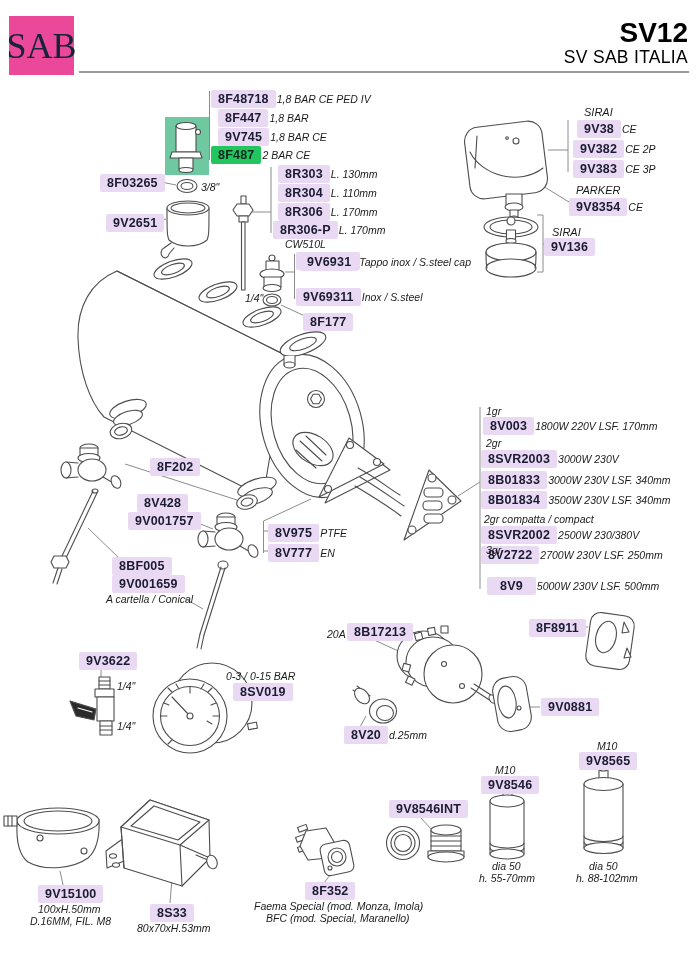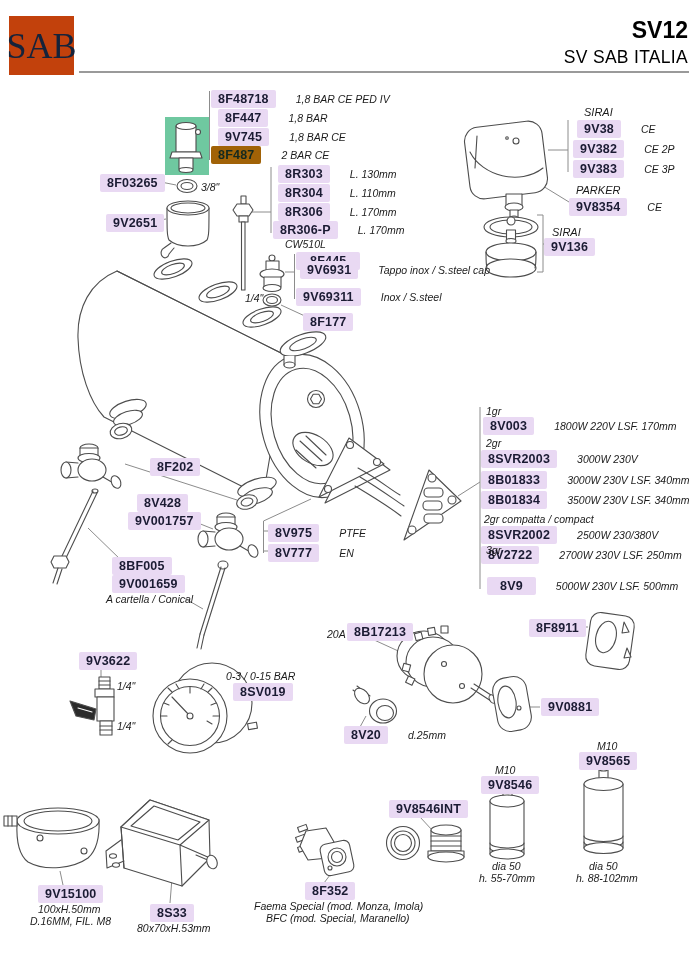--- a/index.html
+++ b/index.html
@@ -1,30 +1,30 @@
 <!DOCTYPE html>
 <html><head>
 <meta charset="utf-8">
 <style>
   html,body{margin:0;padding:0}
   body{width:700px;height:965px;position:relative;background:#fff;
        font-family:"Liberation Sans",sans-serif;overflow:hidden}
-  #logo{position:absolute;left:9px;top:16px;width:65px;height:59px;background:#c2410c;
+  #logo{position:absolute;left:9px;top:16px;width:65px;height:59px;background:#ec4899;
         display:flex;align-items:center;justify-content:center;
         font-family:"Liberation Serif",serif;font-size:36px;color:#15233b;z-index:4}
-  #title{position:absolute;right:12px;top:19px;font-size:23px;font-weight:bold;color:#000;
+  #title{position:absolute;right:12px;top:19px;font-size:28px;font-weight:bold;color:#000;
          text-align:right;line-height:1;z-index:4}
   #subtitle{position:absolute;right:12px;top:47px;font-size:17.5px;color:#000;
             letter-spacing:.3px;z-index:4}
   #rule{position:absolute;left:79px;right:11px;top:71px;height:2px;background:#9a9a9a;z-index:4}
   svg#art{position:absolute;left:0;top:0;z-index:1}
-  .lrow{position:absolute;display:flex;align-items:center;gap:20px;white-space:nowrap;z-index:3}
+  .lrow{position:absolute;display:flex;align-items:center;gap:1px;white-space:nowrap;z-index:3}
   .pbox{background:#E9D9F3;color:#1b1b33;font-weight:bold;font-size:12.5px;line-height:1;
         padding:2.5px 7px;border-radius:2px;letter-spacing:.2px}
-  .pbox.green{background:#a16207;color:#14291f}
+  .pbox.green{background:#22c55e;color:#14291f}
   .pnote{font-style:italic;font-size:10.5px;color:#1b1b1b}
   .cap{position:absolute;font-style:italic;font-size:10.5px;color:#1b1b1b;
        white-space:nowrap;z-index:3}
   .cap.brand{font-size:11px}
 </style>
 </head>
 <body>
 
 <div id="logo">SAB</div>
 <div id="title">SV12</div>
@@ -371,21 +371,21 @@
   </div>
 <div class="lrow" style="left:273px;top:221px">
     <span class="pbox">8R306-P</span>
     <span class="pnote">L. 170mm</span>
   </div>
 <span class="cap" style="left:285px;top:238px">CW510L</span>
 
 <div class="lrow" style="left:296px;top:252px">
     <span class="pbox" style="padding:2.5px 14px">8F445</span>
   </div>
-<div class="lrow" style="left:300px;top:261px">
+<div class="lrow" style="left:300px;top:253px">
     <span class="pbox">9V6931</span>
     <span class="pnote">Tappo inox / S.steel cap</span>
   </div>
 <div class="lrow" style="left:296px;top:288px">
     <span class="pbox">9V69311</span>
     <span class="pnote">Inox / S.steel</span>
   </div>
 <span class="cap" style="left:245px;top:292px">1/4"</span>
 <div class="lrow" style="left:303px;top:313px">
     <span class="pbox">8F177</span>

